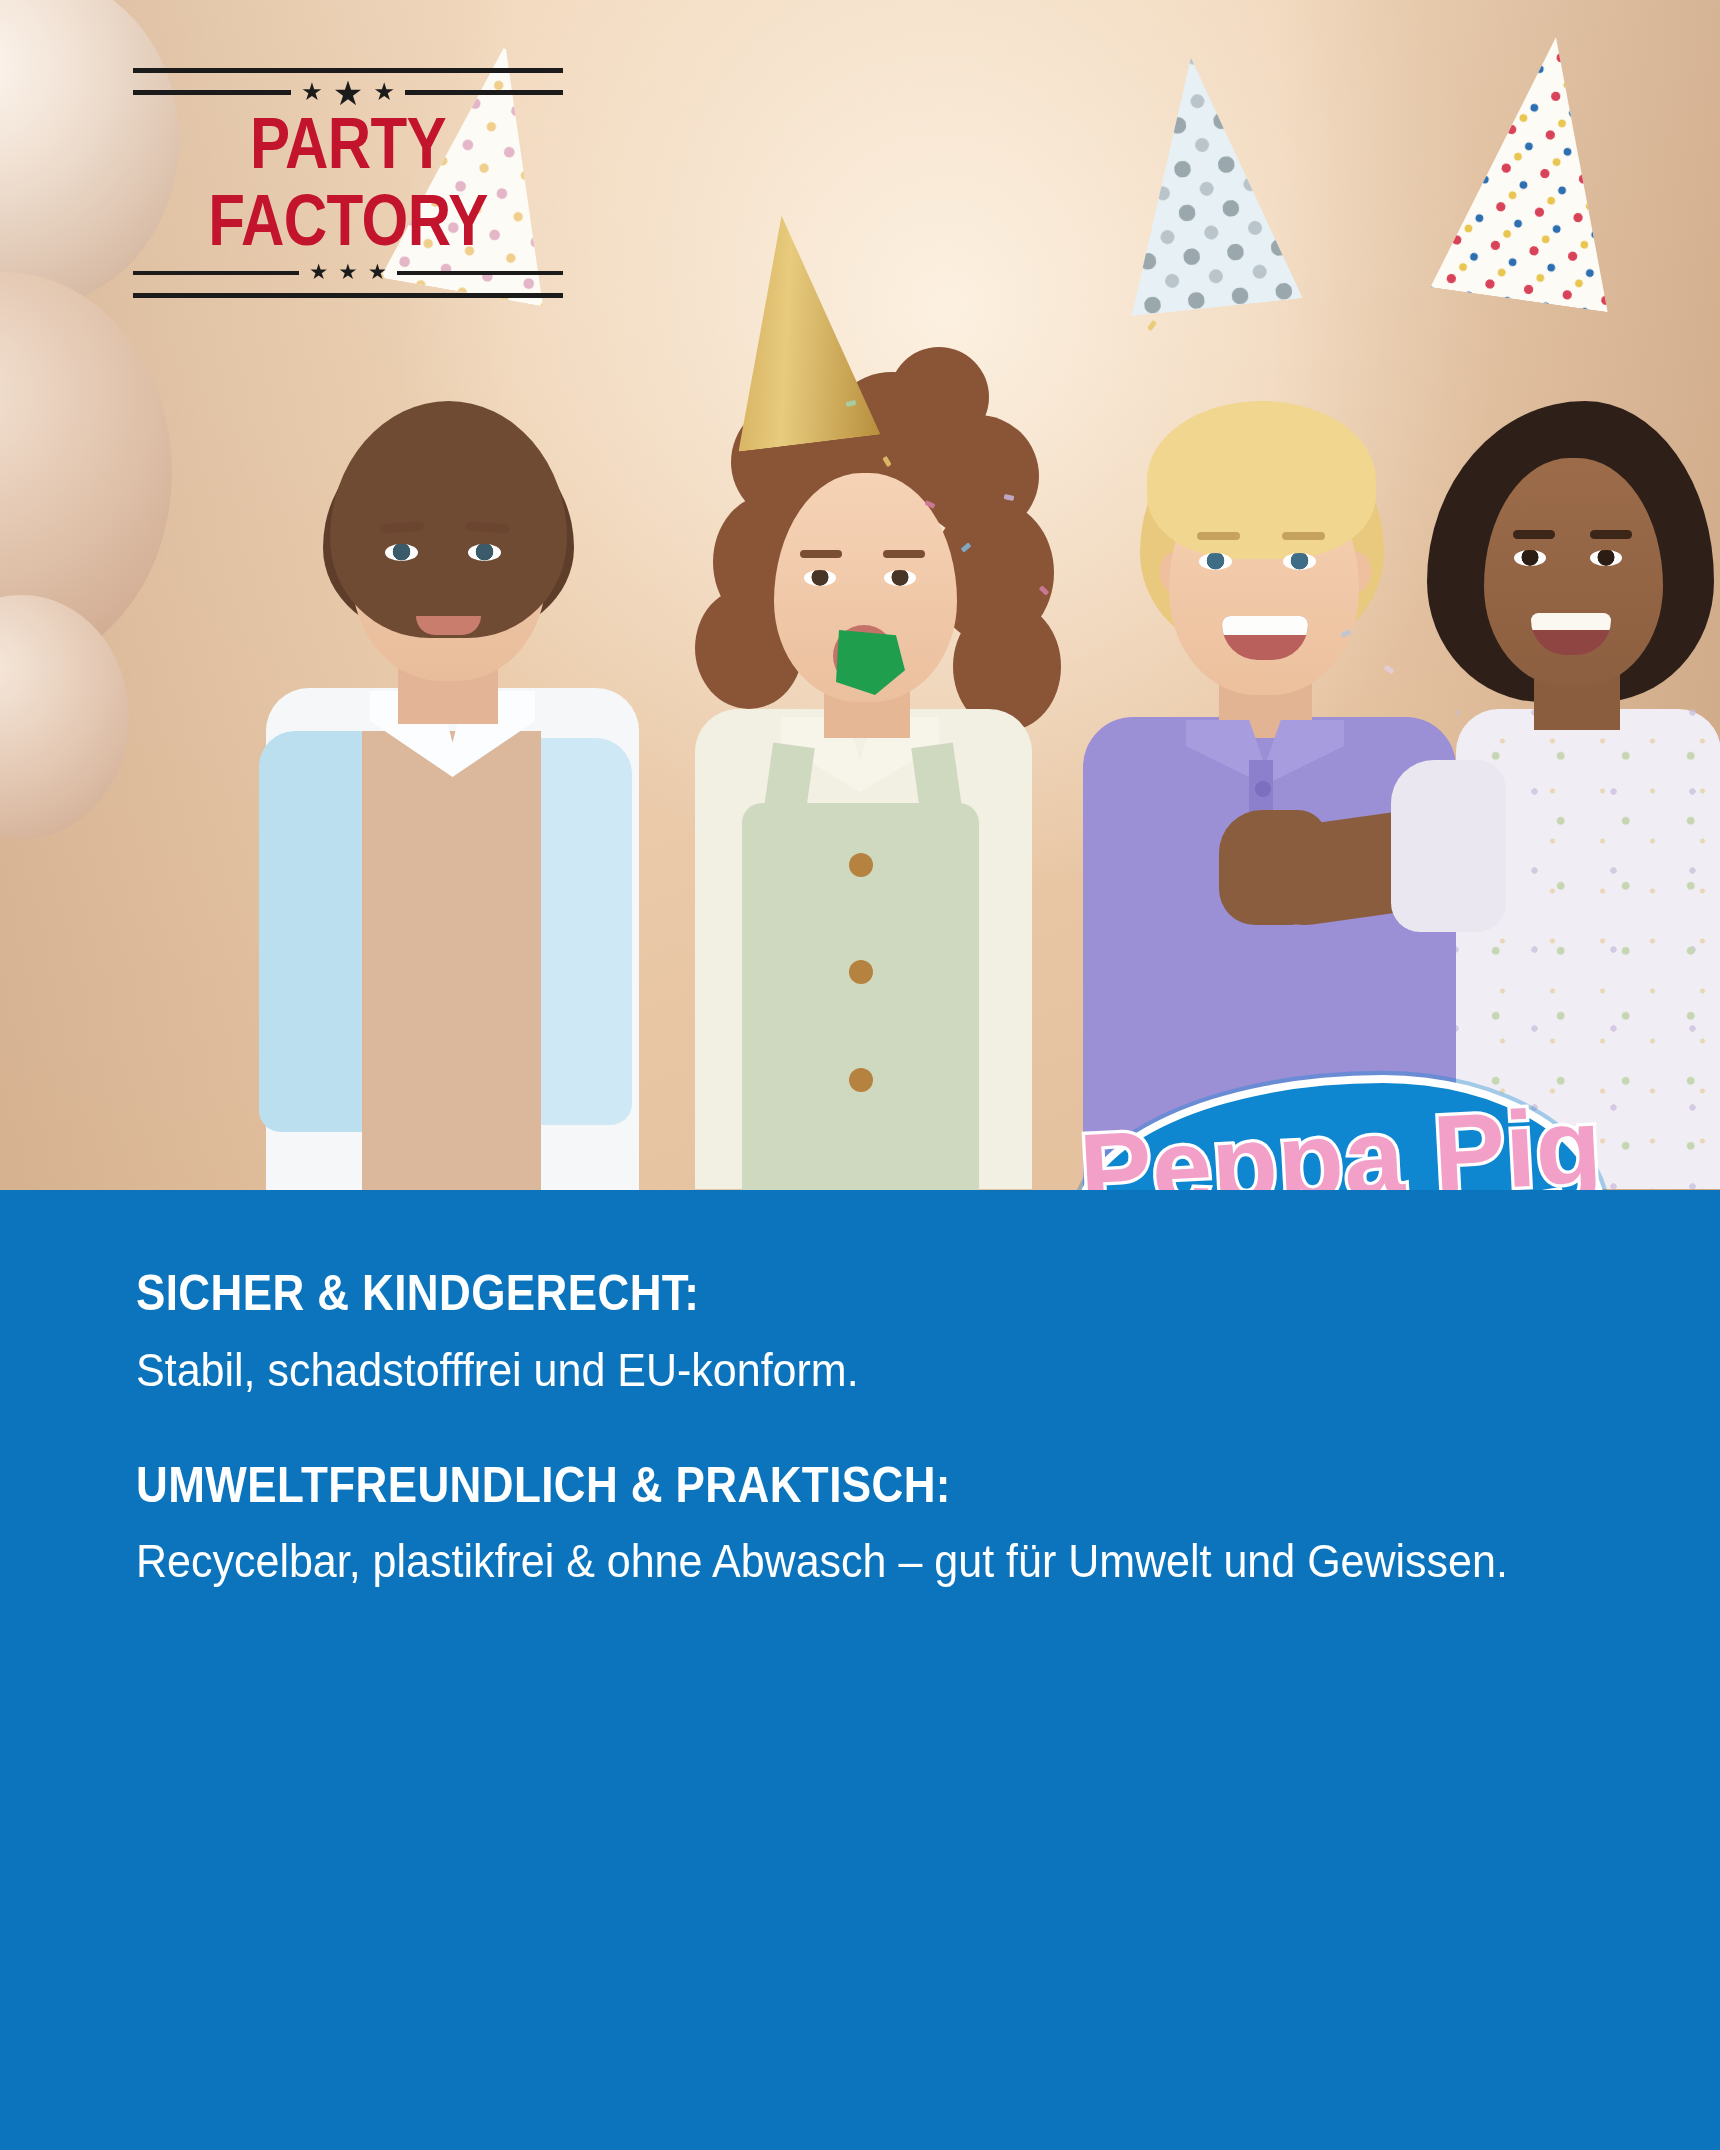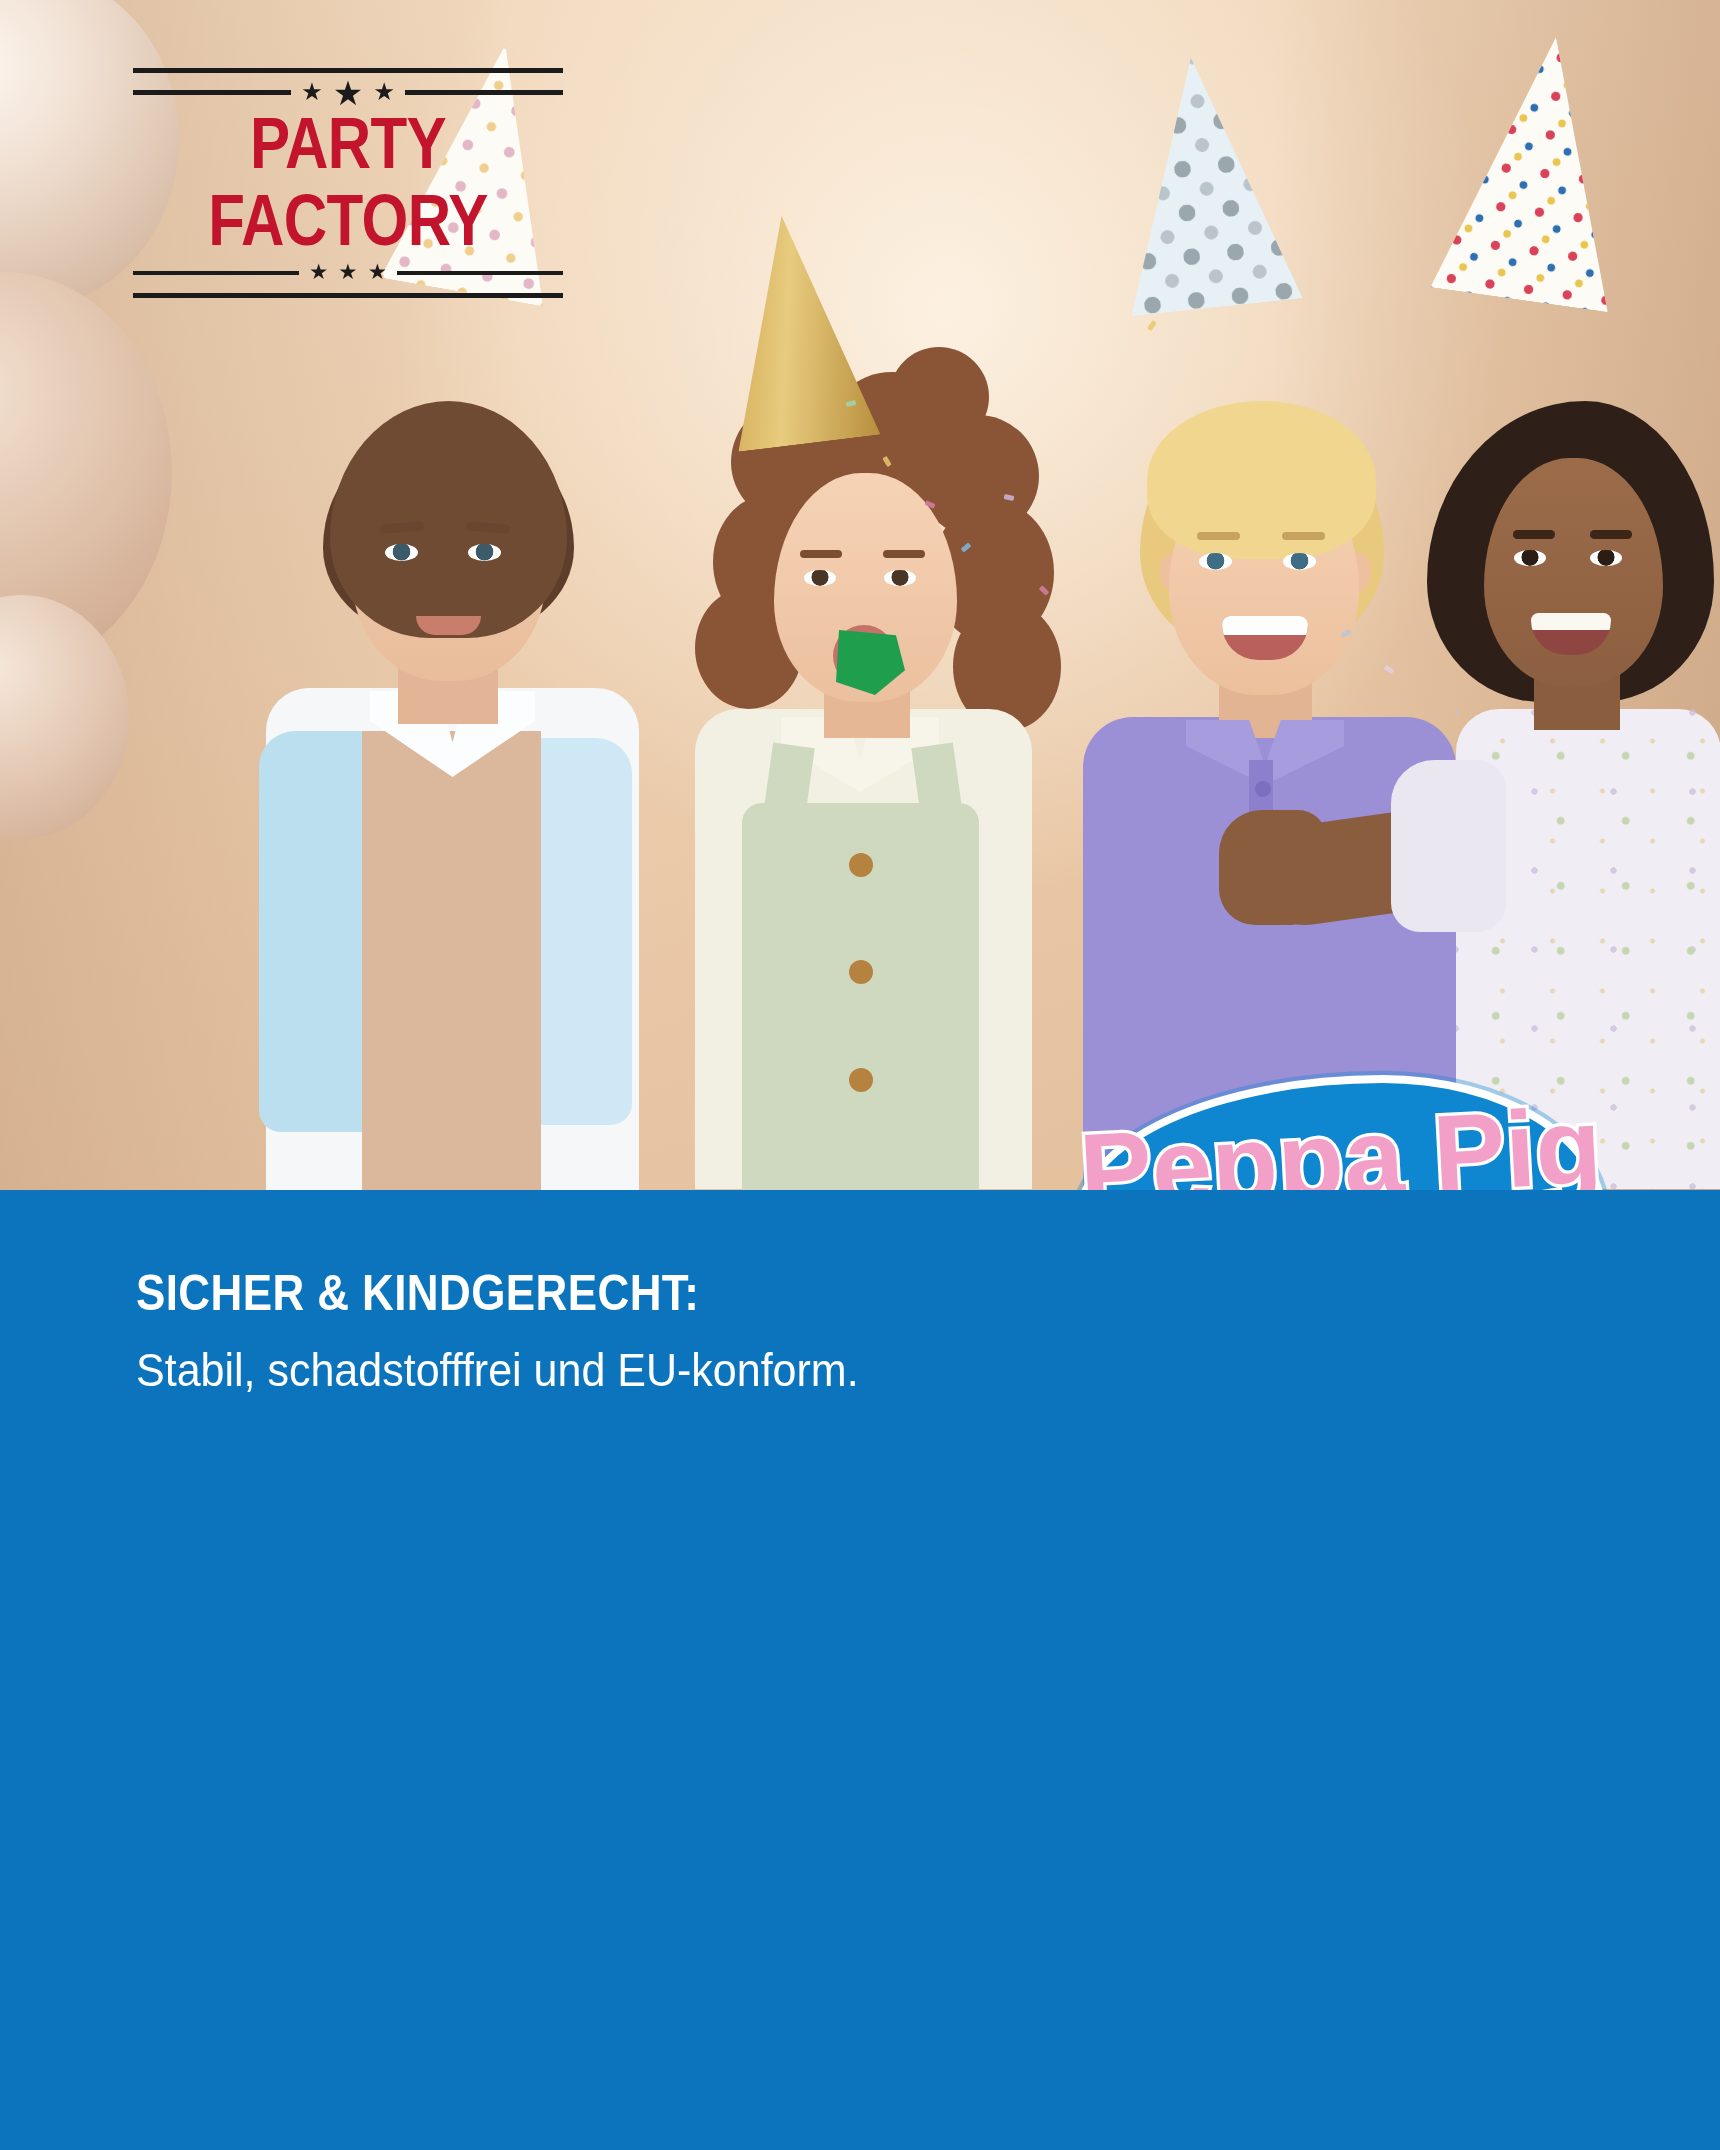--- a/index.html
+++ b/index.html
@@ -468,16 +468,20 @@
   </div>
 
   <div class="panel">
 
     <div class="block">
       <h3>SICHER &amp; KINDGERECHT:</h3>
       <p>Stabil, schadstofffrei und EU-konform.</p>
     </div>
 
 
+    <div class="block">
+      <h3>UMWELTFREUNDLICH &amp; PRAKTISCH:</h3>
+      <p>Recycelbar, plastikfrei &amp; ohne Abwasch – gut für Umwelt und Gewissen.</p>
+    </div>
 
   </div>
 </div>
 
 
 </body></html>

